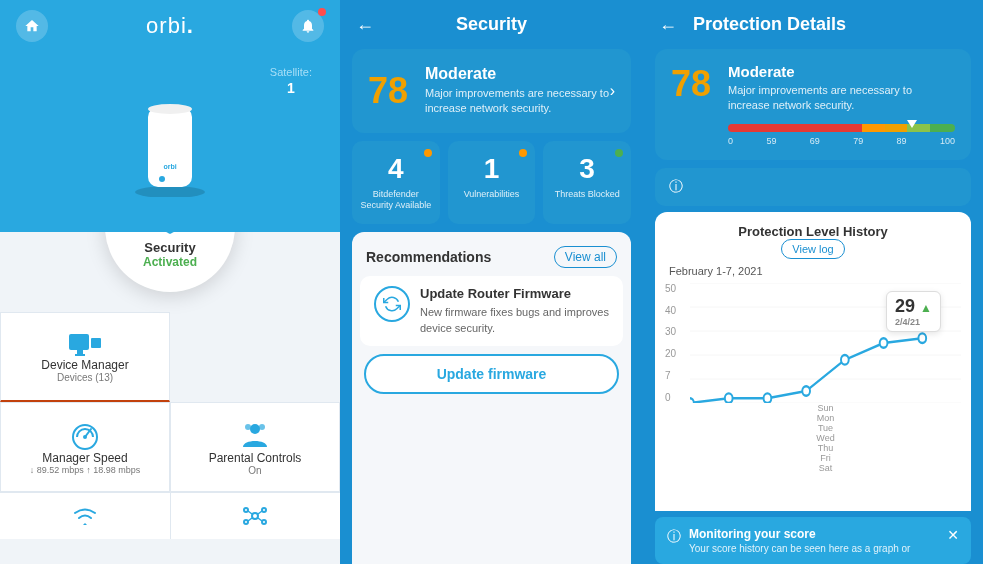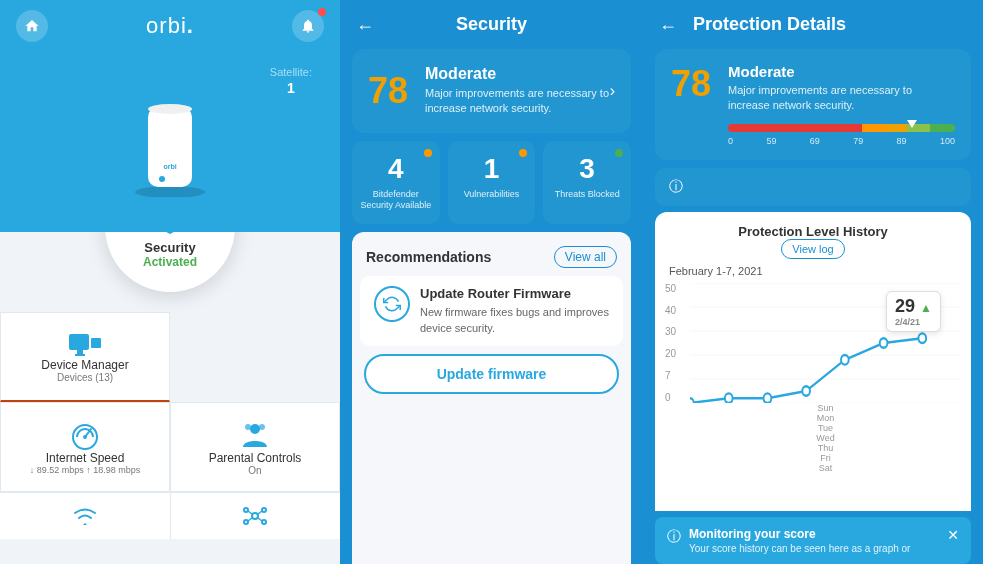--- a/index.html
+++ b/index.html
@@ -568,21 +568,21 @@
 
       <div class="home-grid-cell" style="background:#f0f4f8; border:none; min-height:90px;"></div>
 
       <div class="home-grid-cell">
         <svg width="32" height="32" viewBox="0 0 32 32">
           <circle cx="16" cy="18" r="12" fill="none" stroke="#29a8e0" stroke-width="2"></circle>
           <path d="M8 18 A8 8 0 0 1 24 18" fill="none" stroke="#29a8e0" stroke-width="2"></path>
           <line x1="16" y1="18" x2="22" y2="10" stroke="#29a8e0" stroke-width="2" stroke-linecap="round"></line>
           <circle cx="16" cy="18" r="2" fill="#29a8e0"></circle>
         </svg>
-        <span class="home-cell-label">Internet Speed</span>
+        <span class="home-cell-label">Manager Speed</span>
         <span class="home-cell-sub" style="font-size:9px;">↓ 89.52 mbps ↑ 18.98 mbps</span>
       </div>
 
       <div class="home-grid-cell">
         <svg width="32" height="32" viewBox="0 0 32 32">
           <circle cx="16" cy="10" r="5" fill="#29a8e0"></circle>
           <path d="M4 28 C4 20 28 20 28 28" fill="#29a8e0"></path>
           <circle cx="9" cy="8" r="3" fill="rgba(41,168,224,0.7)"></circle>
           <circle cx="23" cy="8" r="3" fill="rgba(41,168,224,0.7)"></circle>
         </svg>

